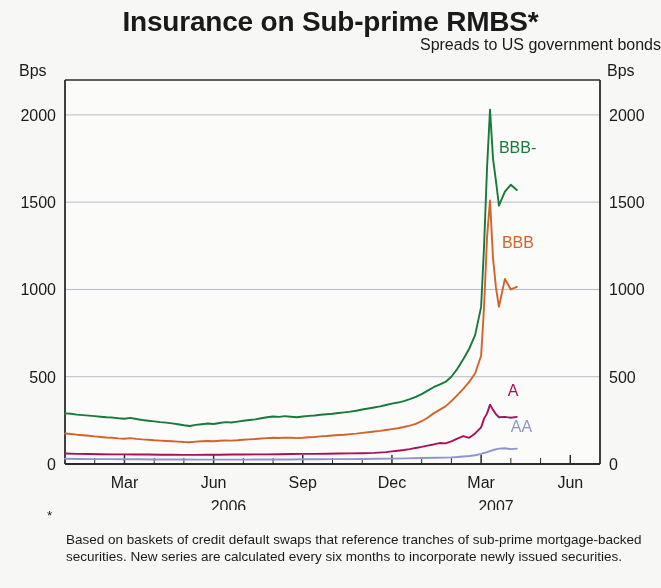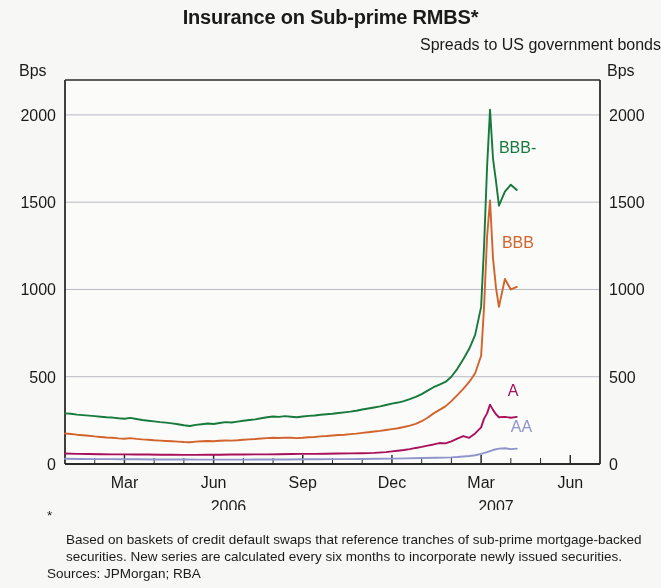--- a/index.html
+++ b/index.html
@@ -18,21 +18,21 @@
   #chart-root {
     position: absolute;
     inset: 0;
   }
   .title {
     position: absolute;
     left: 0;
     top: 6px;
     width: 661px;
     text-align: center;
-    font-size: 20px;
+    font-size: 28px;
     font-weight: bold;
     letter-spacing: -0.2px;
   }
   .subtitle {
     position: absolute;
     left: 0;
     top: 36px;
     width: 661px;
     text-align: right;
     font-size: 16px;
@@ -161,16 +161,15 @@
       <text x="501.9166666666667" y="247.56363636363636" class="serieslabel" fill="#d2632b">BBB</text>
       <text x="507.86111111111114" y="395.92727272727274" class="serieslabel" fill="#a8115a">A</text>
       <text x="510.83333333333337" y="431.7090909090909" class="serieslabel" fill="#8f94c9">AA</text>
     </svg>
 
   <div class="footnotes">
     <div class="fn-row">
       <div class="fn-mark">*</div>
       <div class="fn-text">Based on baskets of credit default swaps that reference tranches of sub-prime mortgage-backed securities. New series are calculated every six months to incorporate newly issued securities.</div>
     </div>
-    <div class="sources">Sources: JPMorgan; RBA</div>
   </div>
 
 </div>
 
 </body></html>

